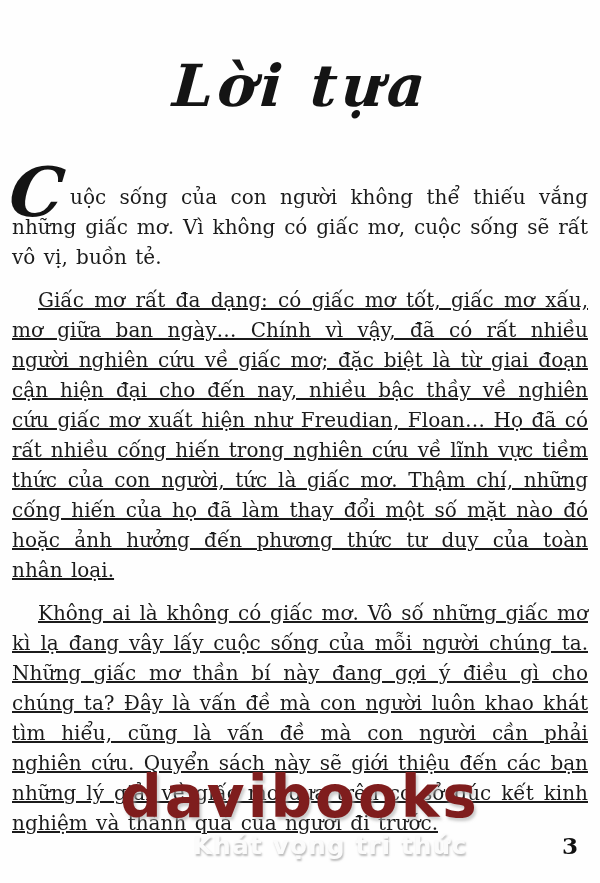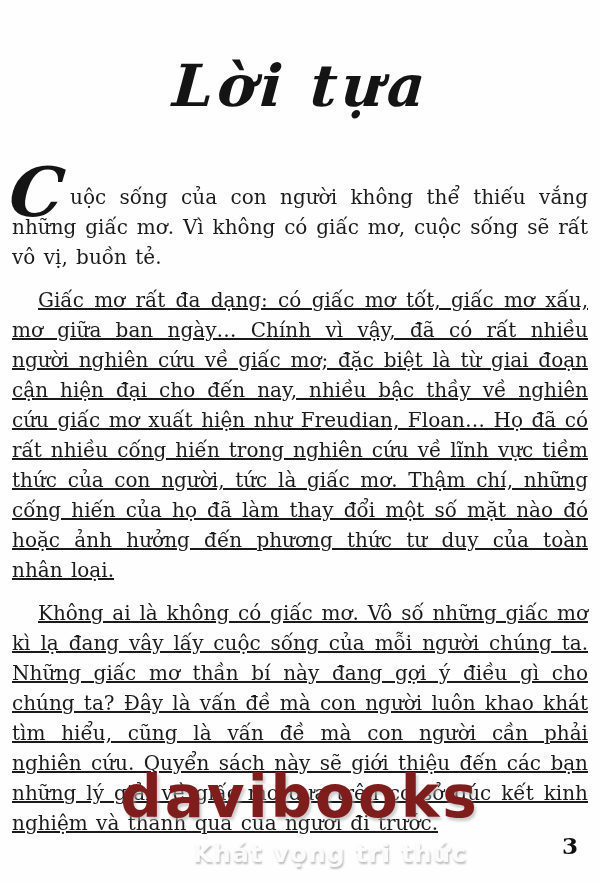--- a/index.html
+++ b/index.html
@@ -70,21 +70,21 @@
     pointer-events: none;
   }
   .wm-brand {
     font-size: 58px;
     font-weight: bold;
     letter-spacing: 3px;
     color: #7f1d1d;
     text-shadow: 2px 3px 3px rgba(175,175,175,0.65);
   }
   .wm-slogan {
-    margin-top: 8px;
+    margin-top: 0px;
     margin-left: 60px;
     font-size: 25px;
     font-weight: bold;
     letter-spacing: 1px;
     color: #fbfbfb;
     text-shadow: 1px 2px 2px rgba(165,165,165,0.75);
   }
   .page-number {
     position: absolute;
     right: 22px;

